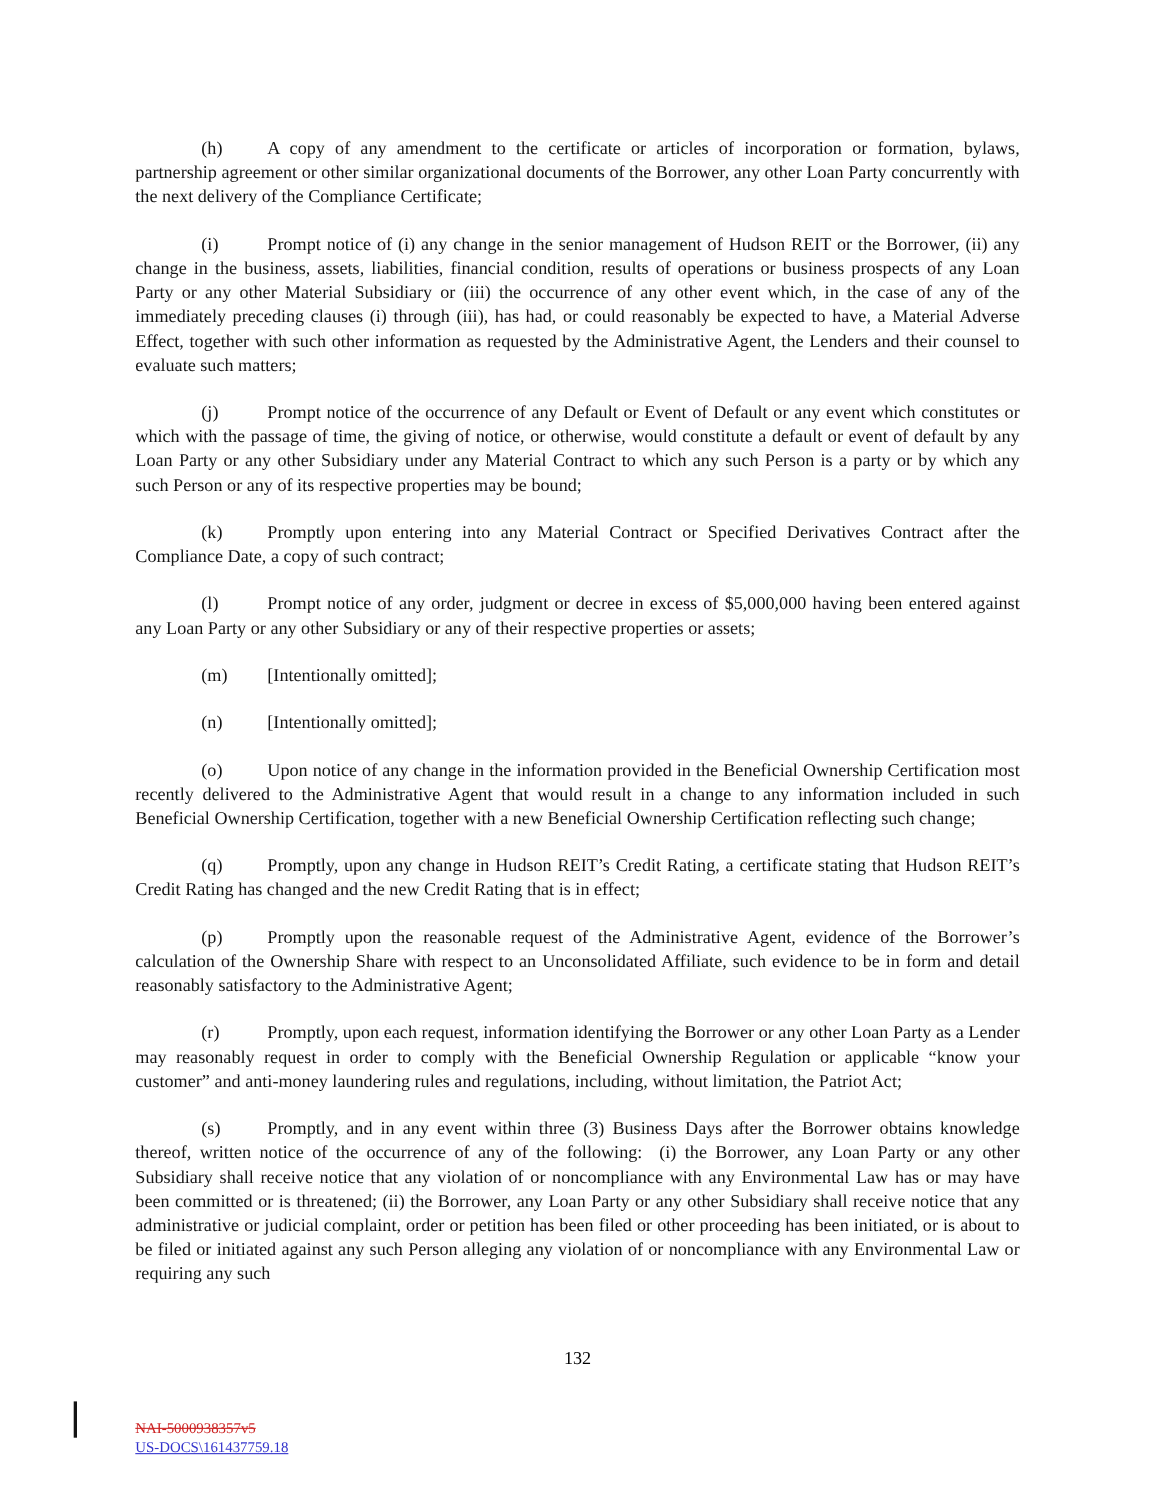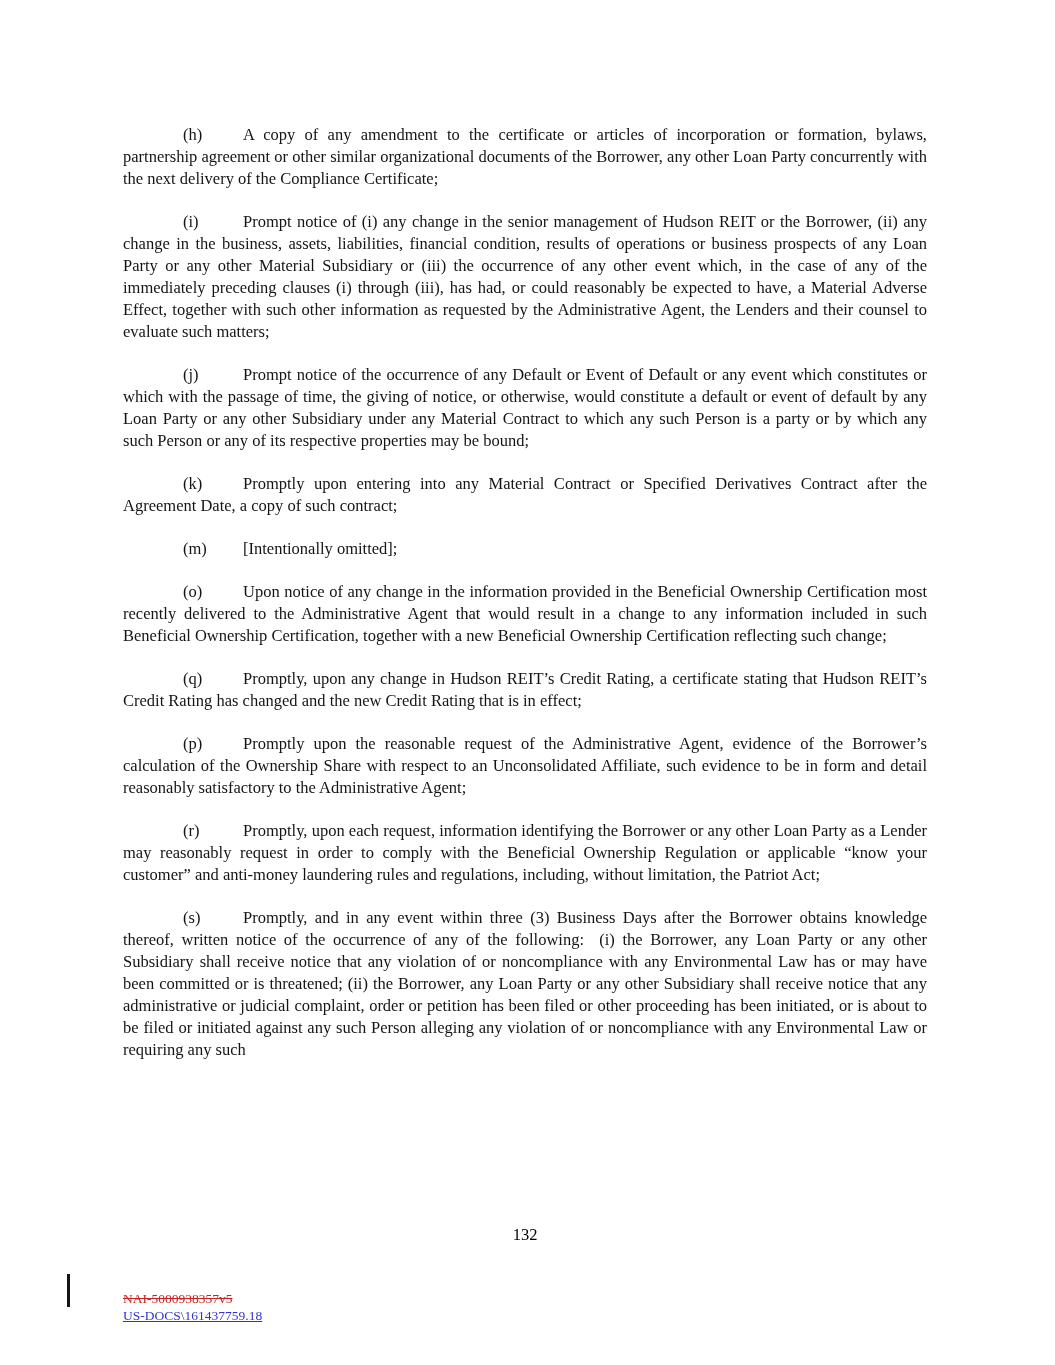--- a/index.html
+++ b/index.html
@@ -76,25 +76,27 @@
 <div class="page">
 
   <div class="content">
     <div id="paragraphs">
   <p class="para"><span class="plabel">(h)</span><span class="ptext">A copy of any amendment to the certificate or articles of incorporation or formation, bylaws, partnership agreement or other similar organizational documents of the Borrower, any other Loan Party concurrently with the next delivery of the Compliance Certificate;</span></p>
 
   <p class="para"><span class="plabel">(i)</span><span class="ptext">Prompt notice of (i) any change in the senior management of Hudson REIT or the Borrower, (ii) any change in the business, assets, liabilities, financial condition, results of operations or business prospects of any Loan Party or any other Material Subsidiary or (iii) the occurrence of any other event which, in the case of any of the immediately preceding clauses (i) through (iii), has had, or could reasonably be expected to have, a Material Adverse Effect, together with such other information as requested by the Administrative Agent, the Lenders and their counsel to evaluate such matters;</span></p>
 
   <p class="para"><span class="plabel">(j)</span><span class="ptext">Prompt notice of the occurrence of any Default or Event of Default or any event which constitutes or which with the passage of time, the giving of notice, or otherwise, would constitute a default or event of default by any Loan Party or any other Subsidiary under any Material Contract to which any such Person is a party or by which any such Person or any of its respective properties may be bound;</span></p>
 
-  <p class="para"><span class="plabel">(k)</span><span class="ptext">Promptly upon entering into any Material Contract or Specified Derivatives Contract after the Agreement Date, a copy of such contract;</span></p>
+  <p class="para"><span class="plabel">(k)</span><span class="ptext">Promptly upon entering into any Material Contract or Specified Derivatives Contract after the Compliance Date, a copy of such contract;</span></p>
 
+  <p class="para"><span class="plabel">(l)</span><span class="ptext">Prompt notice of any order, judgment or decree in excess of $5,000,000 having been entered against any Loan Party or any other Subsidiary or any of their respective properties or assets;</span></p>
 
   <p class="para"><span class="plabel">(m)</span><span class="ptext">[Intentionally omitted];</span></p>
 
+  <p class="para"><span class="plabel">(n)</span><span class="ptext">[Intentionally omitted];</span></p>
 
   <p class="para"><span class="plabel">(o)</span><span class="ptext">Upon notice of any change in the information provided in the Beneficial Ownership Certification most recently delivered to the Administrative Agent that would result in a change to any information included in such Beneficial Ownership Certification, together with a new Beneficial Ownership Certification reflecting such change;</span></p>
 
   <p class="para"><span class="plabel">(q)</span><span class="ptext">Promptly, upon any change in Hudson REIT’s Credit Rating, a certificate stating that Hudson REIT’s Credit Rating has changed and the new Credit Rating that is in effect;</span></p>
 
   <p class="para"><span class="plabel">(p)</span><span class="ptext">Promptly upon the reasonable request of the Administrative Agent, evidence of the Borrower’s calculation of the Ownership Share with respect to an Unconsolidated Affiliate, such evidence to be in form and detail reasonably satisfactory to the Administrative Agent;</span></p>
 
   <p class="para"><span class="plabel">(r)</span><span class="ptext">Promptly, upon each request, information identifying the Borrower or any other Loan Party as a Lender may reasonably request in order to comply with the Beneficial Ownership Regulation or applicable “know your customer” and anti-money laundering rules and regulations, including, without limitation, the Patriot Act;</span></p>
 
   <p class="para"><span class="plabel">(s)</span><span class="ptext">Promptly, and in any event within three (3) Business Days after the Borrower obtains knowledge thereof, written notice of the occurrence of any of the following:&nbsp; (i) the Borrower, any Loan Party or any other Subsidiary shall receive notice that any violation of or noncompliance with any Environmental Law has or may have been committed or is threatened; (ii) the Borrower, any Loan Party or any other Subsidiary shall receive notice that any administrative or judicial complaint, order or petition has been filed or other proceeding has been initiated, or is about to be filed or initiated against any such Person alleging any violation of or noncompliance with any Environmental Law or requiring any such</span></p>

